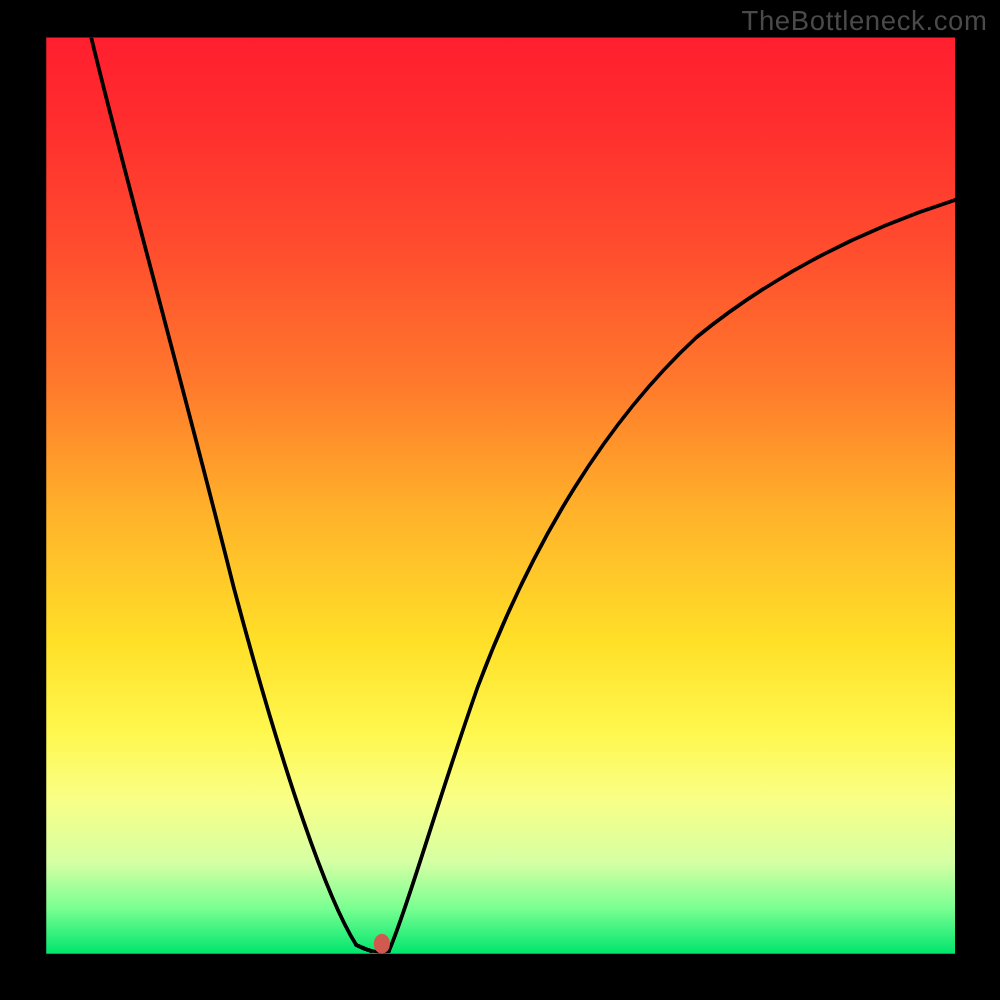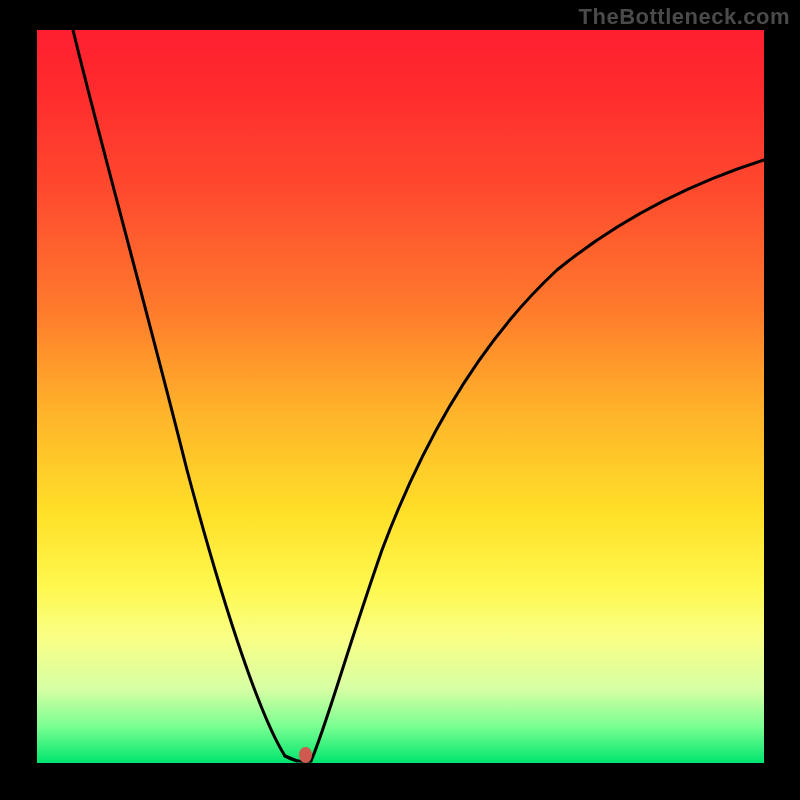--- a/index.html
+++ b/index.html
@@ -16,21 +16,21 @@
     width: 800px;
     height: 800px;
     background: #000;
   }
   .watermark {
     position: absolute;
     top: 4px;
     right: 10px;
     color: #4a4a4a;
     font-size: 22px;
-    font-weight: 700;
+    font-weight: 400;
     letter-spacing: 0.5px;
     z-index: 5;
     text-align: right;
   }
   .plot {
     position: absolute;
     left: 37px;
     top: 30px;
     width: 727px;
     height: 733px;

